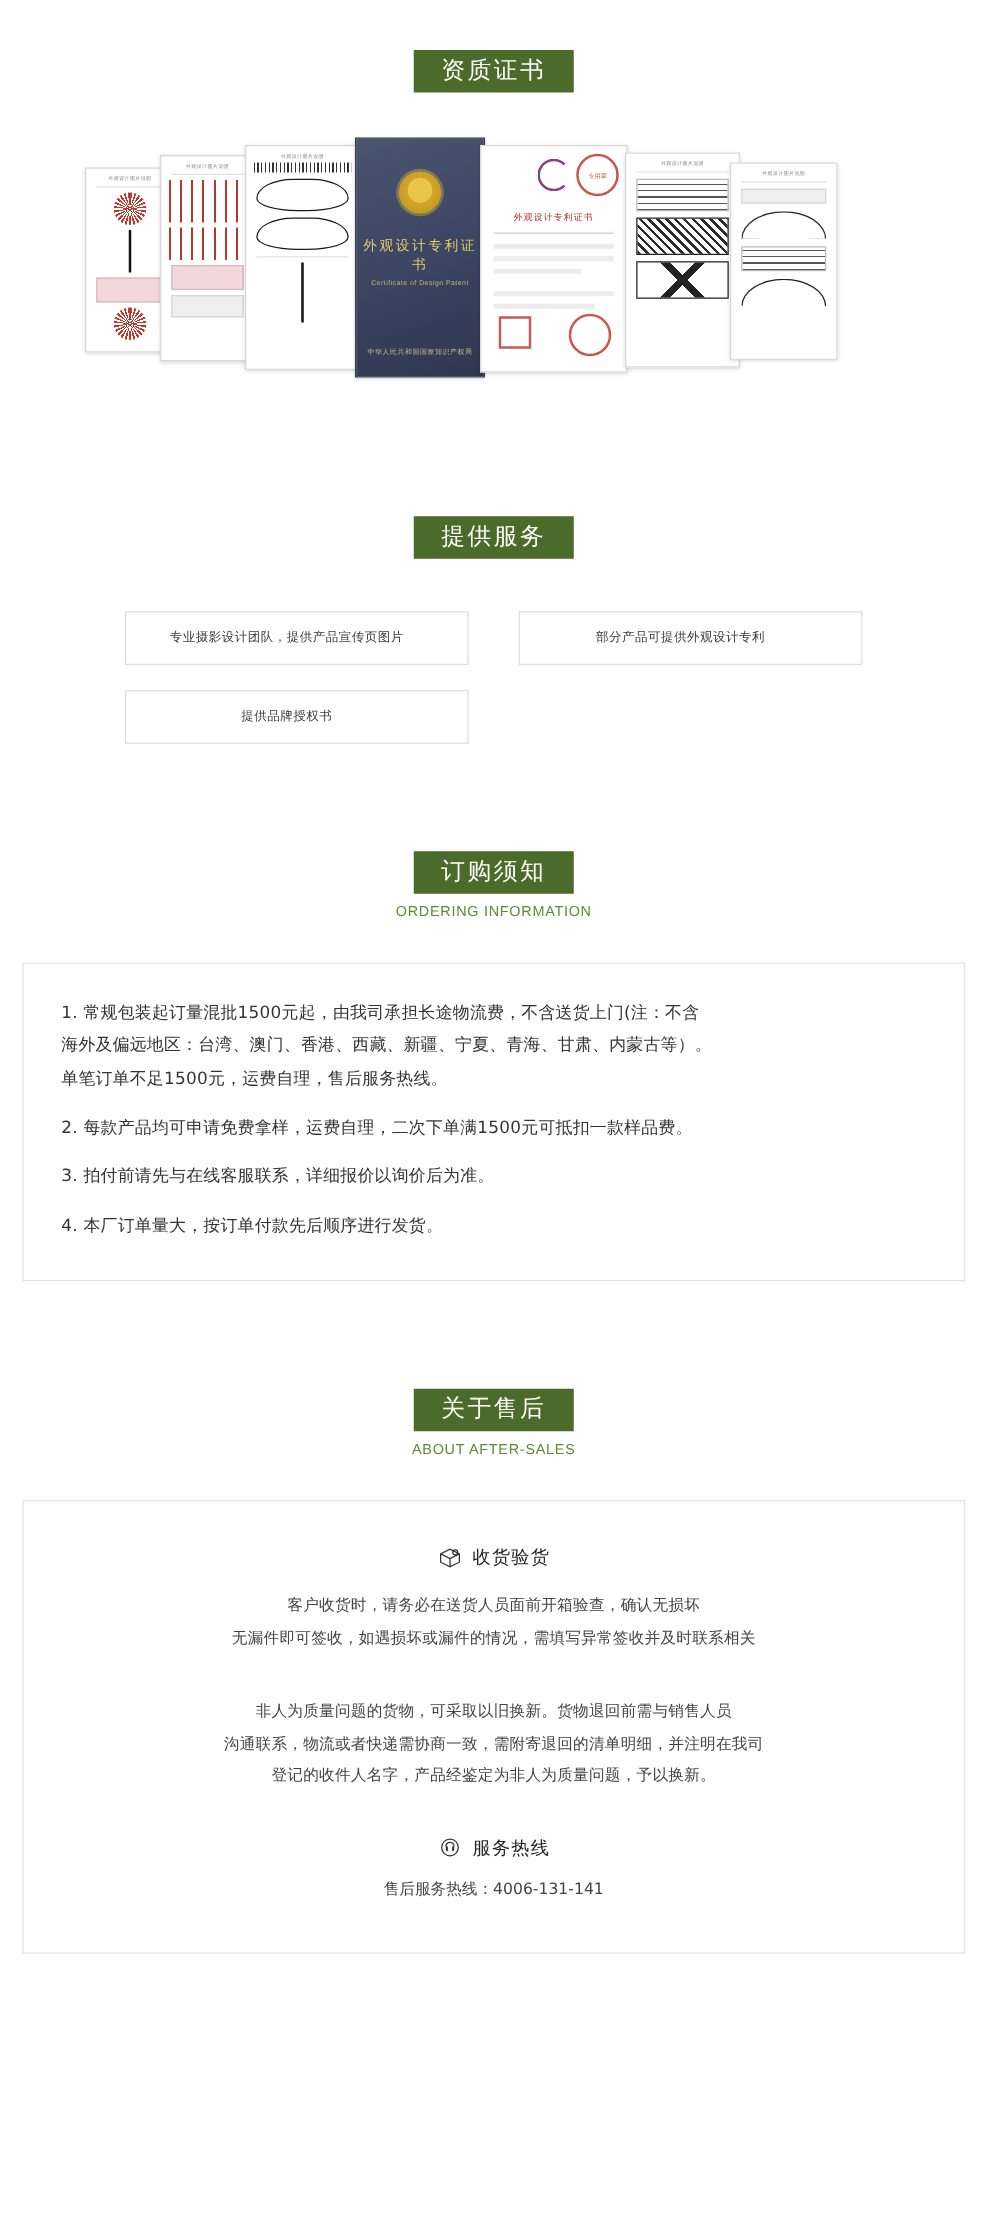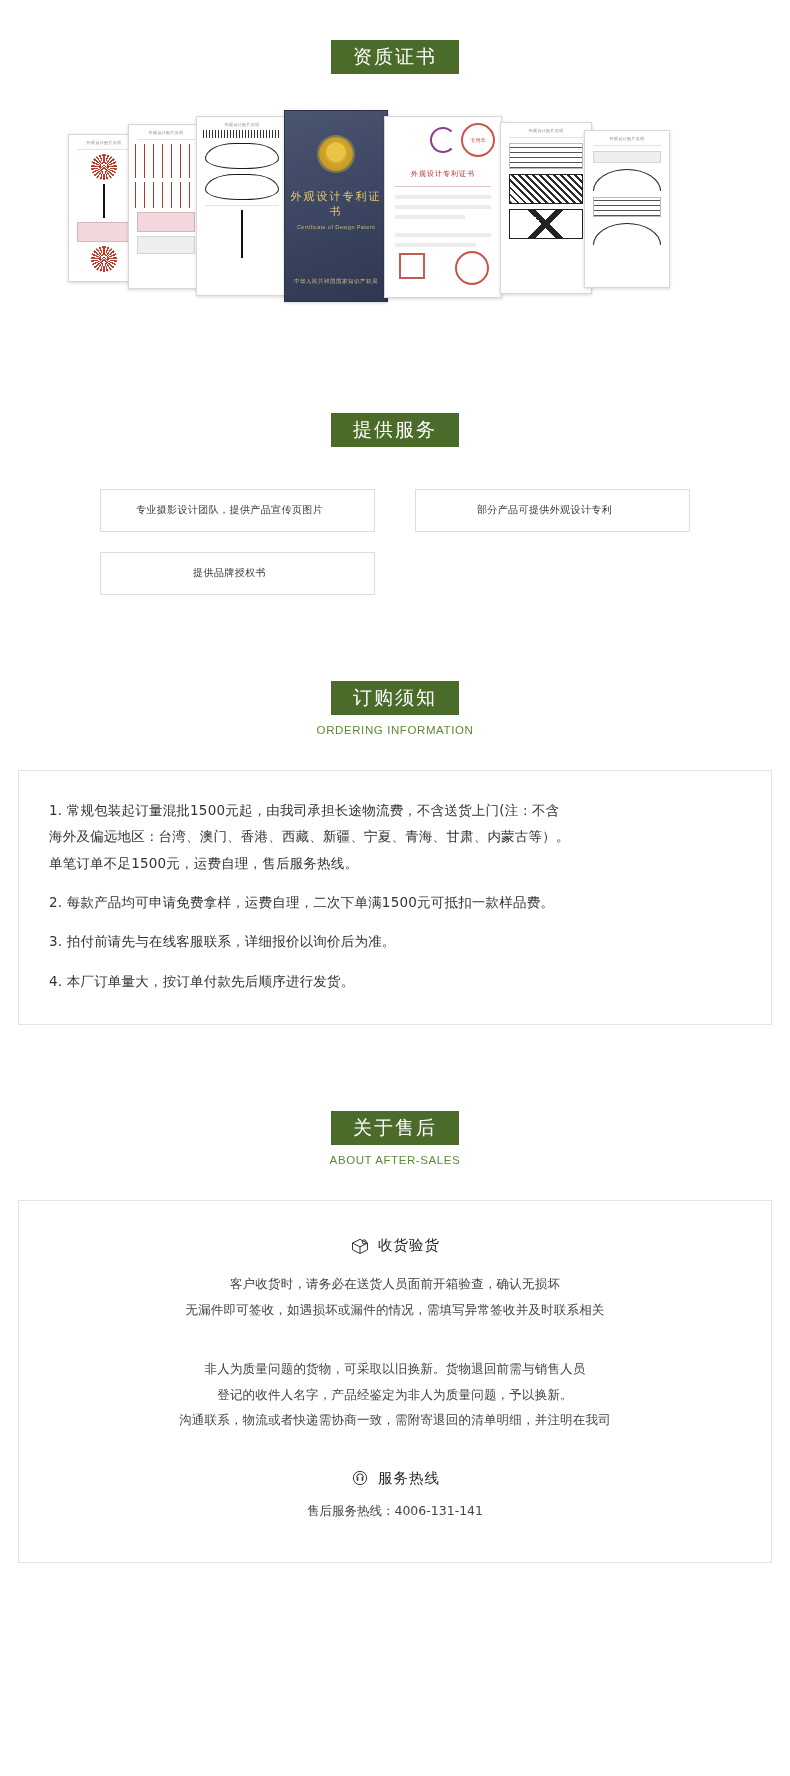--- a/index.html
+++ b/index.html
@@ -358,22 +358,22 @@
       </div>
       <div class="blk-body">
         <div>客户收货时，请务必在送货人员面前开箱验查，确认无损坏</div>
         <div>无漏件即可签收，如遇损坏或漏件的情况，需填写异常签收并及时联系相关</div>
       </div>
     </div>
 
     <div class="blk">
       <div class="blk-body">
         <div>非人为质量问题的货物，可采取以旧换新。货物退回前需与销售人员</div>
+        <div>沟通联系，物流或者快递需协商一致，需附寄退回的清单明细，并注明在我司</div>
         <div>登记的收件人名字，产品经鉴定为非人为质量问题，予以换新。</div>
-        <div>沟通联系，物流或者快递需协商一致，需附寄退回的清单明细，并注明在我司</div>
       </div>
     </div>
 
     <div class="blk">
       <div class="blk-title">
         <span class="ico">
           <svg viewBox="0 0 24 24" width="20" height="22" fill="none" stroke="#333" stroke-width="1.2">
             <circle cx="12" cy="12" r="8"></circle>
             <path d="M8 11v3a1.6 1.6 0 0 0 1.6 1.6H10V11H9.6A1.6 1.6 0 0 0 8 11z" fill="#333" stroke="none"></path>
             <path d="M16 11v3a1.6 1.6 0 0 1-1.6 1.6H14V11h.4A1.6 1.6 0 0 1 16 11z" fill="#333" stroke="none"></path>

